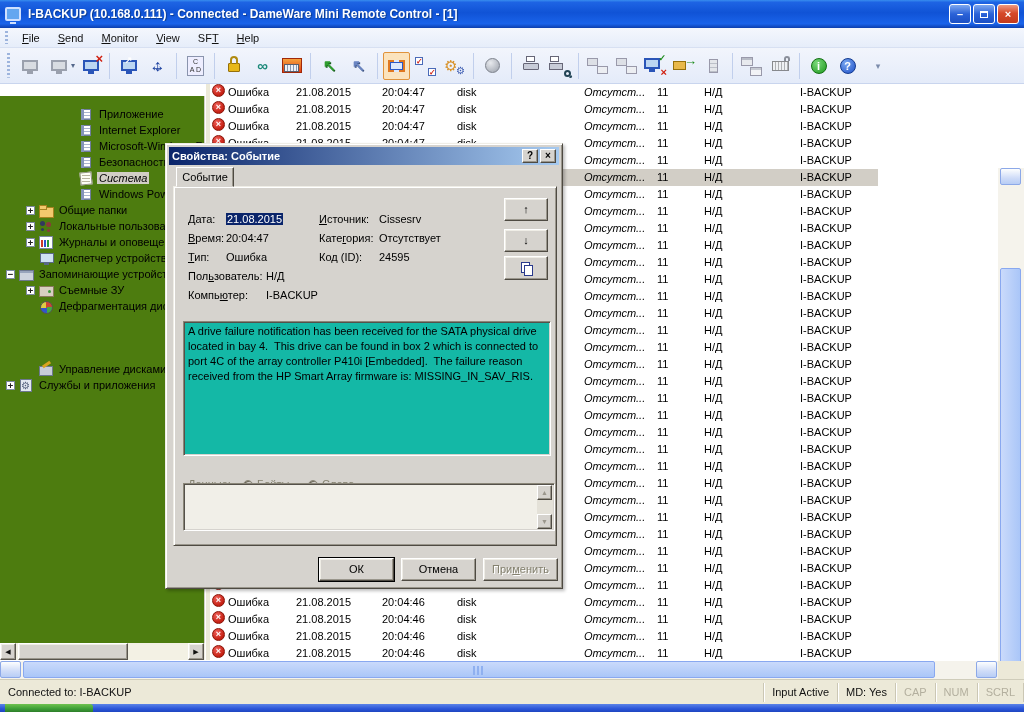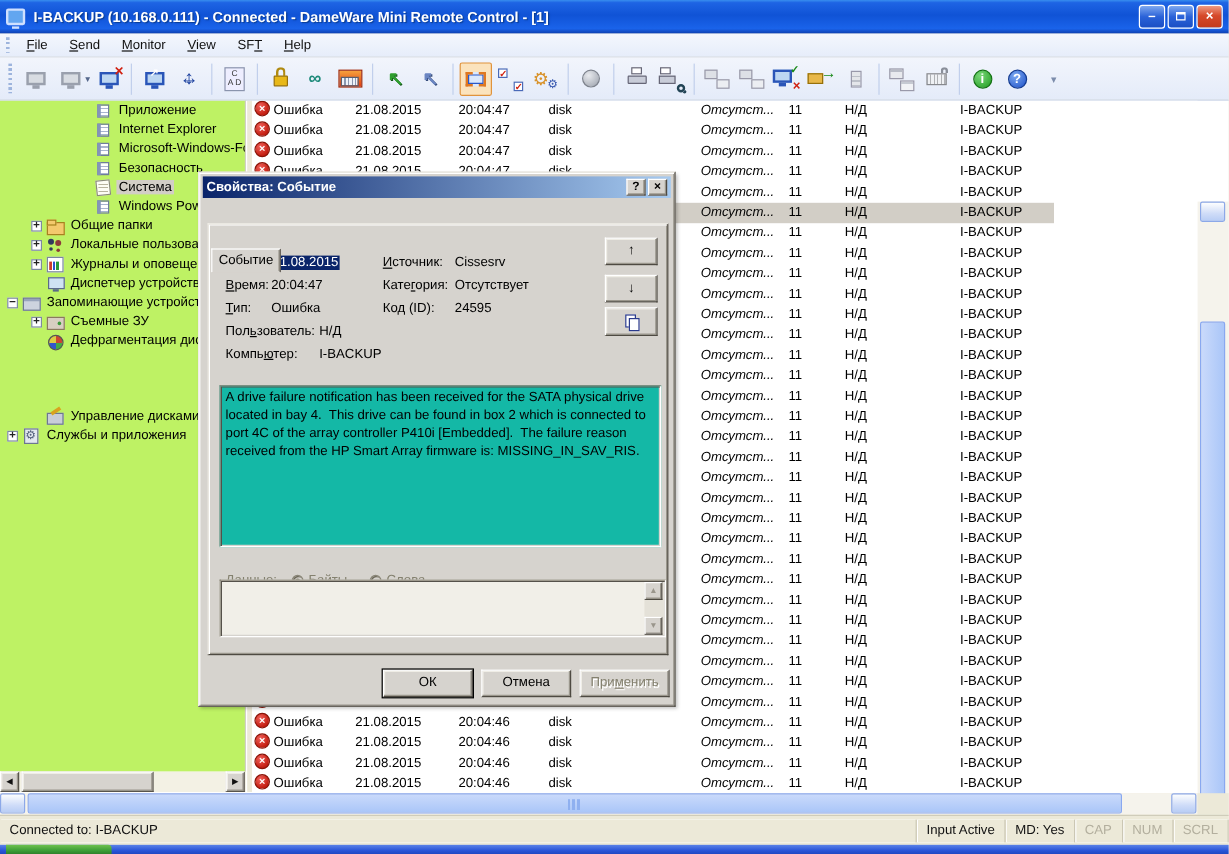--- a/index.html
+++ b/index.html
@@ -40,24 +40,24 @@
   .mon::after{content:"";position:absolute;left:3px;bottom:-5px;width:6px;height:3px;background:#2a55b8;}
   .dis .mon{border-color:#9aa0ad;background:#d8dce2;}
   .dis .mon::after{background:#9aa0ad;}
   .ovl{position:absolute;font-weight:bold;}
   .kb{width:17px;height:10px;border:1px solid #5a5f6e;background:repeating-linear-gradient(90deg,#eef2f8 0 2px,#8b98b0 2px 3px);}
   .circ{width:15px;height:15px;border-radius:50%;}
 
   
   .remote{position:absolute;left:0;top:84px;width:1024px;height:577px;background:#fff;}
 
-  .tree{position:absolute;left:0;top:0;width:205px;height:559px;background:#bef264;border-right:1px solid #d2cfc6;overflow:hidden;padding-top:0;}
+  .tree{position:absolute;left:0;top:12px;width:205px;height:559px;background:#4d7c0f;border-right:1px solid #d2cfc6;overflow:hidden;padding-top:10px;}
   .trow{height:16px;display:flex;align-items:center;white-space:nowrap;}
   .trow .lbl{padding:0 2px;}
-  .trow.sel .lbl{background:#d2cec6;}
+  .trow.sel .lbl{background:#d2cec6;font-style:italic;}
   .xb{width:9px;height:9px;border:1px solid #7d8aa0;background:#fff;flex:none;margin-right:4px;
     font:bold 9px/7px "DejaVu Sans Mono",monospace;text-align:center;color:#222;}
   .ti{width:14px;height:13px;position:relative;flex:none;margin-right:4px;}
   .event-log-icon::before{content:"";position:absolute;inset:1px 2px;border:1px solid #6f7d9c;
     background:repeating-linear-gradient(180deg,#fff 0 2px,#a8b4cf 2px 3px);}
   .event-log-icon::after{content:"";position:absolute;left:2px;top:1px;bottom:1px;width:3px;background:#8494b8;}
   .event-log-open-icon::before{content:"";position:absolute;inset:0 1px;border:1px solid #8a8a7a;background:#fdfdf4;transform:rotate(-6deg);}
   .event-log-open-icon::after{content:"";position:absolute;left:3px;right:3px;top:3px;height:7px;
     background:repeating-linear-gradient(180deg,#b8b49e 0 1px,transparent 1px 3px);}
   .shared-folder-icon::before{content:"";position:absolute;left:0;top:3px;width:13px;height:9px;background:#f3c96d;border:1px solid #a5821f;}
@@ -122,21 +122,21 @@
   .dlg{position:absolute;left:375px;top:143px;width:398px;height:446px;background:#d6d3ce;
     border:1px solid;border-color:#efede6 #4e4a42 #4e4a42 #efede6;box-shadow:inset 1px 1px 0 #fff,inset -1px -1px 0 #9a968c, 2px 2px 3px rgba(0,0,0,.25);}
   .dlg-title{position:absolute;left:3px;top:3px;right:3px;height:18px;
     background:linear-gradient(90deg,#0a246a,#a6caf0);color:#fff;font-weight:bold;
     display:flex;align-items:center;padding:0 3px;}
   .dlg-title .txt{flex:1;}
   .dt-btn{width:16px;height:14px;margin-left:2px;background:#d6d3ce;border:1px solid;border-color:#fff #4e4a42 #4e4a42 #fff;
     box-shadow:inset -1px -1px 0 #9a968c;font:bold 10px/12px "Liberation Sans",sans-serif;text-align:center;color:#000;}
   .tab{position:absolute;left:10px;top:23px;width:58px;height:20px;background:#d6d3ce;
     border:1px solid;border-color:#fff #4e4a42 transparent #fff;box-shadow:inset -1px 0 0 #9a968c;
-    text-align:center;line-height:19px;z-index:2;margin-top:40px;}
+    text-align:center;line-height:19px;z-index:2;}
   .page{position:absolute;left:7px;top:42px;width:384px;height:360px;background:#d6d3ce;
     border:1px solid;border-color:#efede6 #4e4a42 #4e4a42 #efede6;box-shadow:inset 1px 1px 0 #fff,inset -1px -1px 0 #9a968c;}
   .fld{position:absolute;white-space:nowrap;margin-top:12px;}
   .hl{background:#0a246a;color:#fff;padding:0 1px;}
   .abtn{position:absolute;left:338px;width:44px;height:23px;background:#d6d3ce;border:1px solid;border-color:#fff #4e4a42 #4e4a42 #fff;
     box-shadow:inset -1px -1px 0 #9a968c,inset 1px 1px 0 #efede6;text-align:center;font-weight:bold;line-height:21px;}
   .copy-g{display:inline-block;position:relative;width:10px;height:12px;margin-top:5px;}
   .copy-g::before,.copy-g::after{content:"";position:absolute;width:7px;height:9px;background:#fff;border:1px solid #2a3a8c;}
   .copy-g::before{left:0;top:0;} .copy-g::after{left:3px;top:3px;}
   .sunken{border:1px solid;border-color:#8a8678 #fff #fff #8a8678;box-shadow:inset 1px 1px 0 #55514a,inset -1px -1px 0 #d6d3ce;}

